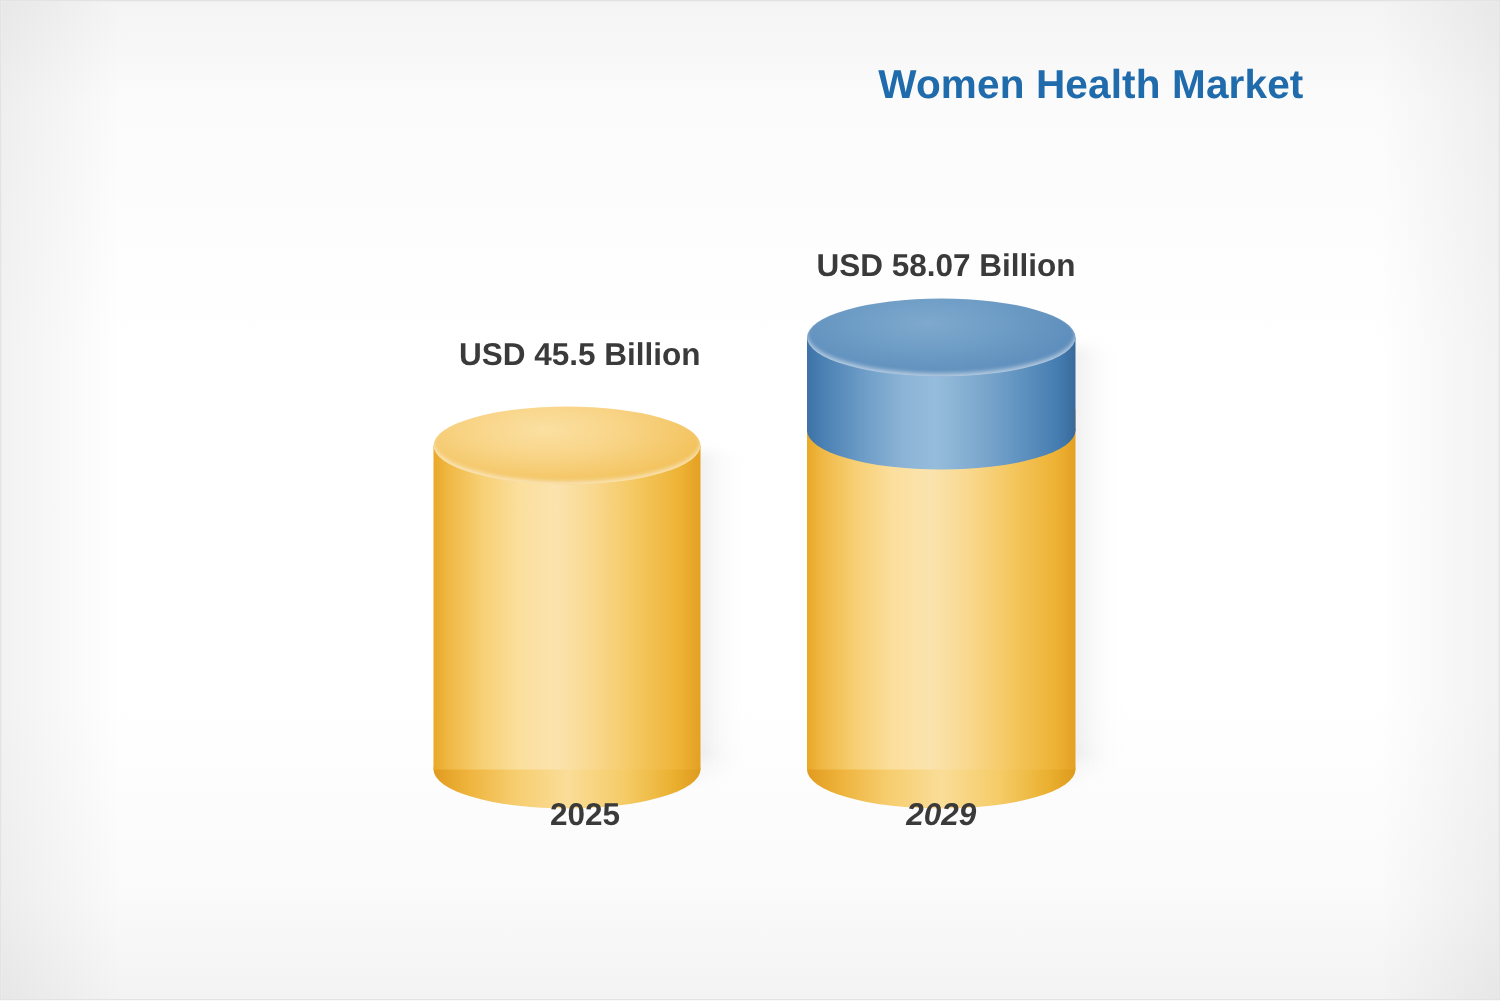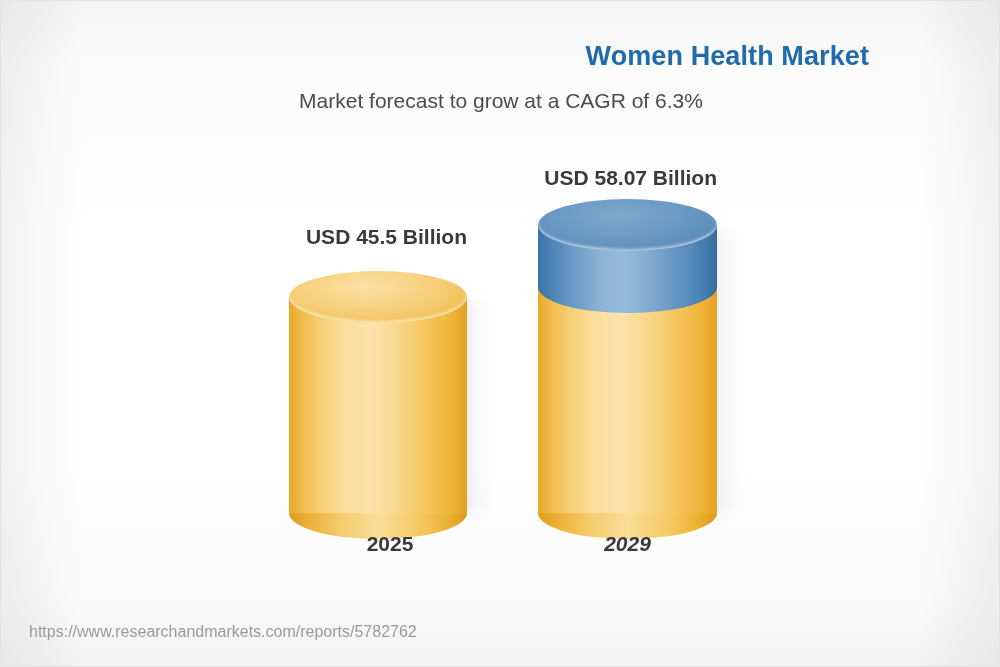--- a/index.html
+++ b/index.html
@@ -170,21 +170,20 @@
     white-space: nowrap;
   }
 </style>
 </head>
 <body>
 
 <div id="canvas">
 
   <div class="title">Women Health Market</div>
 
-  <div class="subtitle">Market forecast to grow at a CAGR of 6.3%</div>
 
   <div class="plot">
 
     <div class="bar-group">
 
       <div class="value-label" style="left:288px; top:224px; width:178px;">USD 45.5 Billion</div>
 
       <div class="side-shadow" style="left:462px; top:300px; width:32px; height:205px;"></div>
       <div class="cyl-shadow" style="left:290px; top:488px; width:200px; height:42px;"></div>
 
@@ -225,18 +224,17 @@
           <div class="seg-top blue-top" style="top:-2px; height:52px;"></div>
           <div class="seg-top-rim" style="top:-2px; height:52px;"></div>
         </div>
       </div>
 
       <div class="cat-label" style="left:537px; top:531px; width:179px;font-style:italic;">2029</div>
     </div>
 
   </div>
 
-  <div class="footer-url">https://www.researchandmarkets.com/reports/5782762</div>
 
   <div class="logo">
   </div>
 
 </div>
 
 </body></html>

